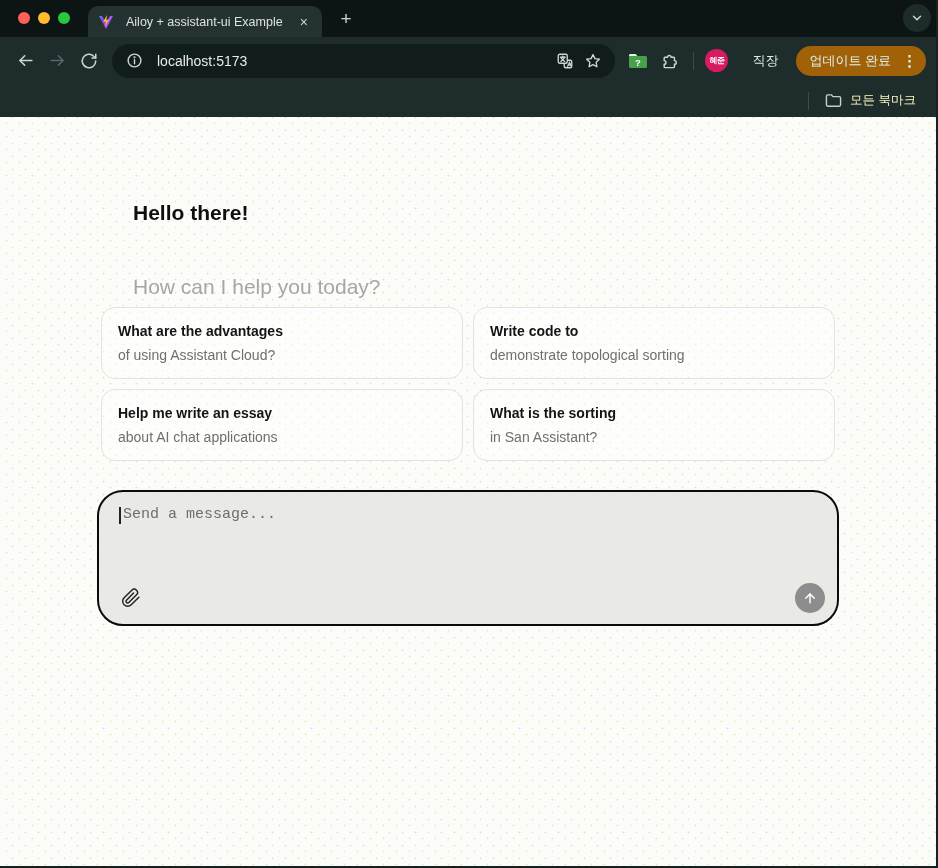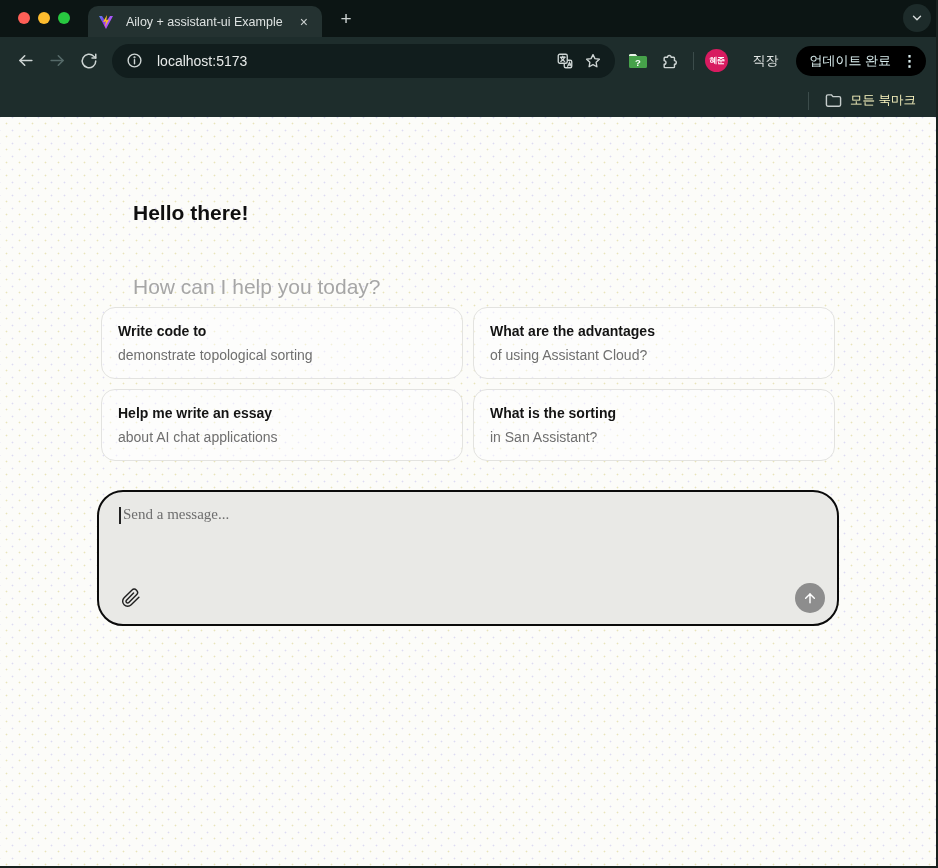--- a/index.html
+++ b/index.html
@@ -50,21 +50,21 @@
   .vsep { width:1px; height:18px; background:#3c4c4b; margin:0 6px; flex-shrink:0; }
   .profile-chip { display:flex; align-items:center; gap:24px; padding:3px 8px 3px 3px; border-radius:16px; cursor:pointer; flex-shrink:0; }
   .avatar {
     width:23px; height:23px; border-radius:50%; background:#d81b60;
     color:#fff; font-size:8px; font-weight:700; display:flex; align-items:center; justify-content:center;
     letter-spacing:-0.5px; overflow:hidden;
   }
   .profile-name { color:#e2e6e5; font-size:13px; }
   .update-pill {
     display:flex; align-items:center; gap:8px; height:30px; padding:0 6px 0 13px;
-    background:#000000; border-radius:15px; cursor:pointer; margin-left:8px; flex-shrink:0;
+    background:#a16207; border-radius:15px; cursor:pointer; margin-left:8px; flex-shrink:0;
   }
   .update-label { color:#ddf1f2; font-size:13px; white-space:nowrap; }
   .menu-dots { color:#ddf1f2; font-size:15px; font-weight:700; padding:0 3px; }
 
   
   .bookmarkbar { height:33px; background:#1e2d2c; display:flex; align-items:center; justify-content:flex-end; padding:0 14px; flex-shrink:0; }
   .bm-btn { display:flex; align-items:center; gap:8px; padding:4px 6px; border-radius:6px; cursor:pointer; }
   .bm-label { color:#fef9c3; font-size:12.5px; white-space:nowrap; }
 
   
@@ -90,21 +90,21 @@
   .card-line1 { font-size:14px; font-weight:600; color:#141414; line-height:1.2; }
   .card-line2 { font-size:14px; color:#6f6f6f; line-height:1.2; }
 
   .composer {
     margin-top:29px; height:136px; position:relative;
     border:2px solid #0b0b0b; border-radius:26px; background:#e9e9e6;
   }
   .composer textarea {
     position:absolute; top:12px; left:22px; right:18px; height:62px;
     background:transparent; border:none; outline:none; resize:none;
-    font-family:Liberation Serif, serif; font-size:15px; color:#0c4a6e;
+    font-family:Liberation Mono, monospace; font-size:15px; color:#0c4a6e;
   }
   .composer textarea::placeholder { color:#6e6e6e; opacity:1; }
   .caret { position:absolute; top:15px; left:20px; width:1.5px; height:17px; background:#222; }
   .attach-btn { position:absolute; left:17px; bottom:11px; width:30px; height:30px; display:flex; align-items:center; justify-content:center; border-radius:50%; cursor:pointer; }
   .send-btn {
     position:absolute; right:12px; bottom:11px; width:30px; height:30px; border-radius:50%;
     background:#8d8d8d; display:flex; align-items:center; justify-content:center; cursor:pointer;
   }
 </style>
 </head>
@@ -248,26 +248,26 @@
   <div class="page">
     <div class="content">
 
       <div class="welcome">
         <div class="welcome-title">Hello there!</div>
         <div class="welcome-sub">How can I help you today?</div>
       </div>
 
       <div class="cards">
         <div class="card">
+          <span class="card-line1">What are the advantages</span>
+          <span class="card-line2">of using Assistant Cloud?</span>
+        </div>
+        <div class="card">
           <span class="card-line1">Write code to</span>
           <span class="card-line2">demonstrate topological sorting</span>
-        </div>
-        <div class="card">
-          <span class="card-line1">What are the advantages</span>
-          <span class="card-line2">of using Assistant Cloud?</span>
         </div>
         <div class="card">
           <span class="card-line1">Help me write an essay</span>
           <span class="card-line2">about AI chat applications</span>
         </div>
         <div class="card">
           <span class="card-line1">What is the sorting</span>
           <span class="card-line2">in San Assistant?</span>
         </div>
       </div>

